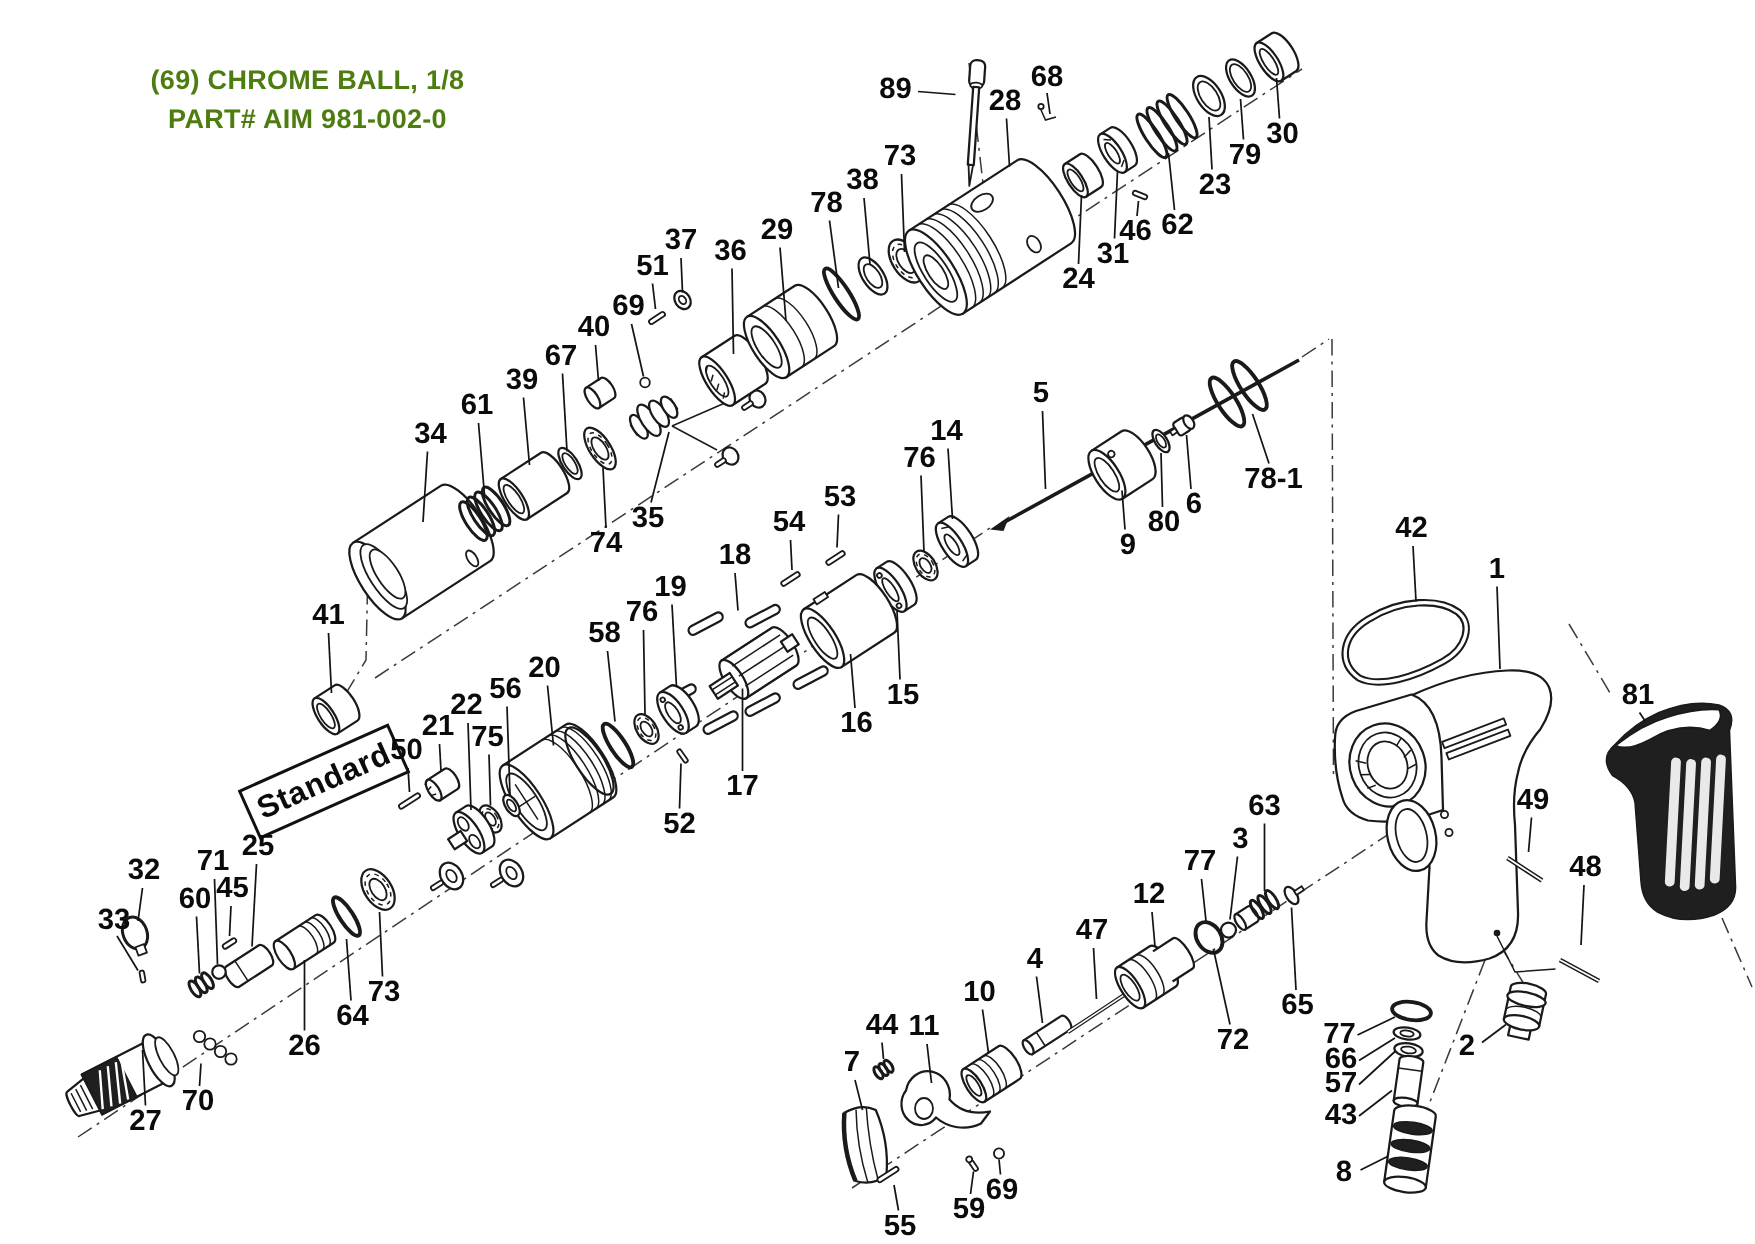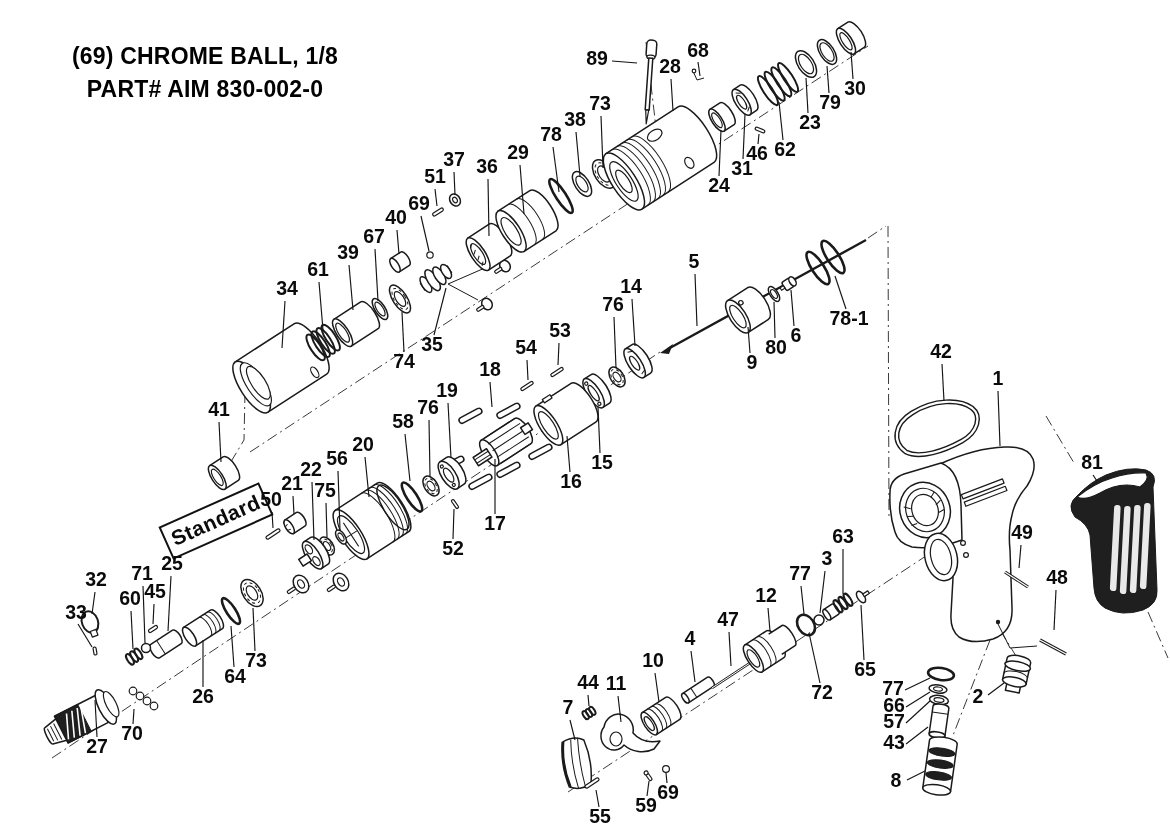--- a/index.html
+++ b/index.html
@@ -1,19 +1,19 @@
 <!DOCTYPE html>
 <html><head>
 <meta charset="utf-8">
 <style>
   html,body{margin:0;padding:0;background:#fff;}
   #page{position:relative;width:1170px;height:829px;background:#fff;overflow:hidden;
         font-family:"Liberation Sans",sans-serif;}
   #hdr{position:absolute;left:40px;top:40px;width:330px;text-align:center;
-       font-weight:700;font-size:23px;line-height:1.45;color:#000000;letter-spacing:.2px;}
+       font-weight:700;font-size:18px;line-height:1.45;color:#4d7c0f;letter-spacing:.2px;}
   svg{position:absolute;left:0;top:0;}
   .p  {fill:#fff;stroke:#1a1a1a;stroke-width:1.5;stroke-linejoin:round;}
   .p2 {fill:#fff;stroke:#1a1a1a;stroke-width:1.2;stroke-linejoin:round;}
   .hl {fill:none;stroke:#1a1a1a;stroke-width:1;}
   .o  {fill:none;stroke:#1a1a1a;stroke-width:2.6;}
   .c  {fill:none;stroke:#1a1a1a;stroke-width:2;}
   .dk {fill:#1f1f1f;stroke:#1a1a1a;stroke-width:1;}
   .md {fill:none;stroke:#1a1a1a;stroke-width:1;stroke-dasharray:3 3;}
   .ax {fill:none;stroke:#3a3a3a;stroke-width:1;stroke-dasharray:11 4 2 4;}
   .ld {stroke:#141414;stroke-width:1.15;}
@@ -22,21 +22,21 @@
   .bannertxt{font:700 21px "Liberation Sans",sans-serif;fill:#0b0b0b;
        text-anchor:middle;dominant-baseline:middle;letter-spacing:.5px;}
 </style>
 </head>
 <body>
 
 <div id="page">
 
   <div id="hdr">
     <div>(69) CHROME BALL, 1/8</div>
-    <div>PART# AIM 830-002-0</div>
+    <div>PART# AIM 981-002-0</div>
   </div>
 
   <svg id="dsvg" width="1170" height="829" viewBox="0 0 1170 829">
 
     <g>
       <line class="ax" x1="250" y1="452" x2="868" y2="46"></line>
       <line class="ax" x1="52" y1="758" x2="660" y2="352"></line>
       <line class="ax" x1="868" y1="238" x2="886" y2="226"></line>
       <line class="ax" x1="888" y1="226" x2="889" y2="520"></line>
       <line class="ax" x1="568" y1="792" x2="932" y2="552"></line>

